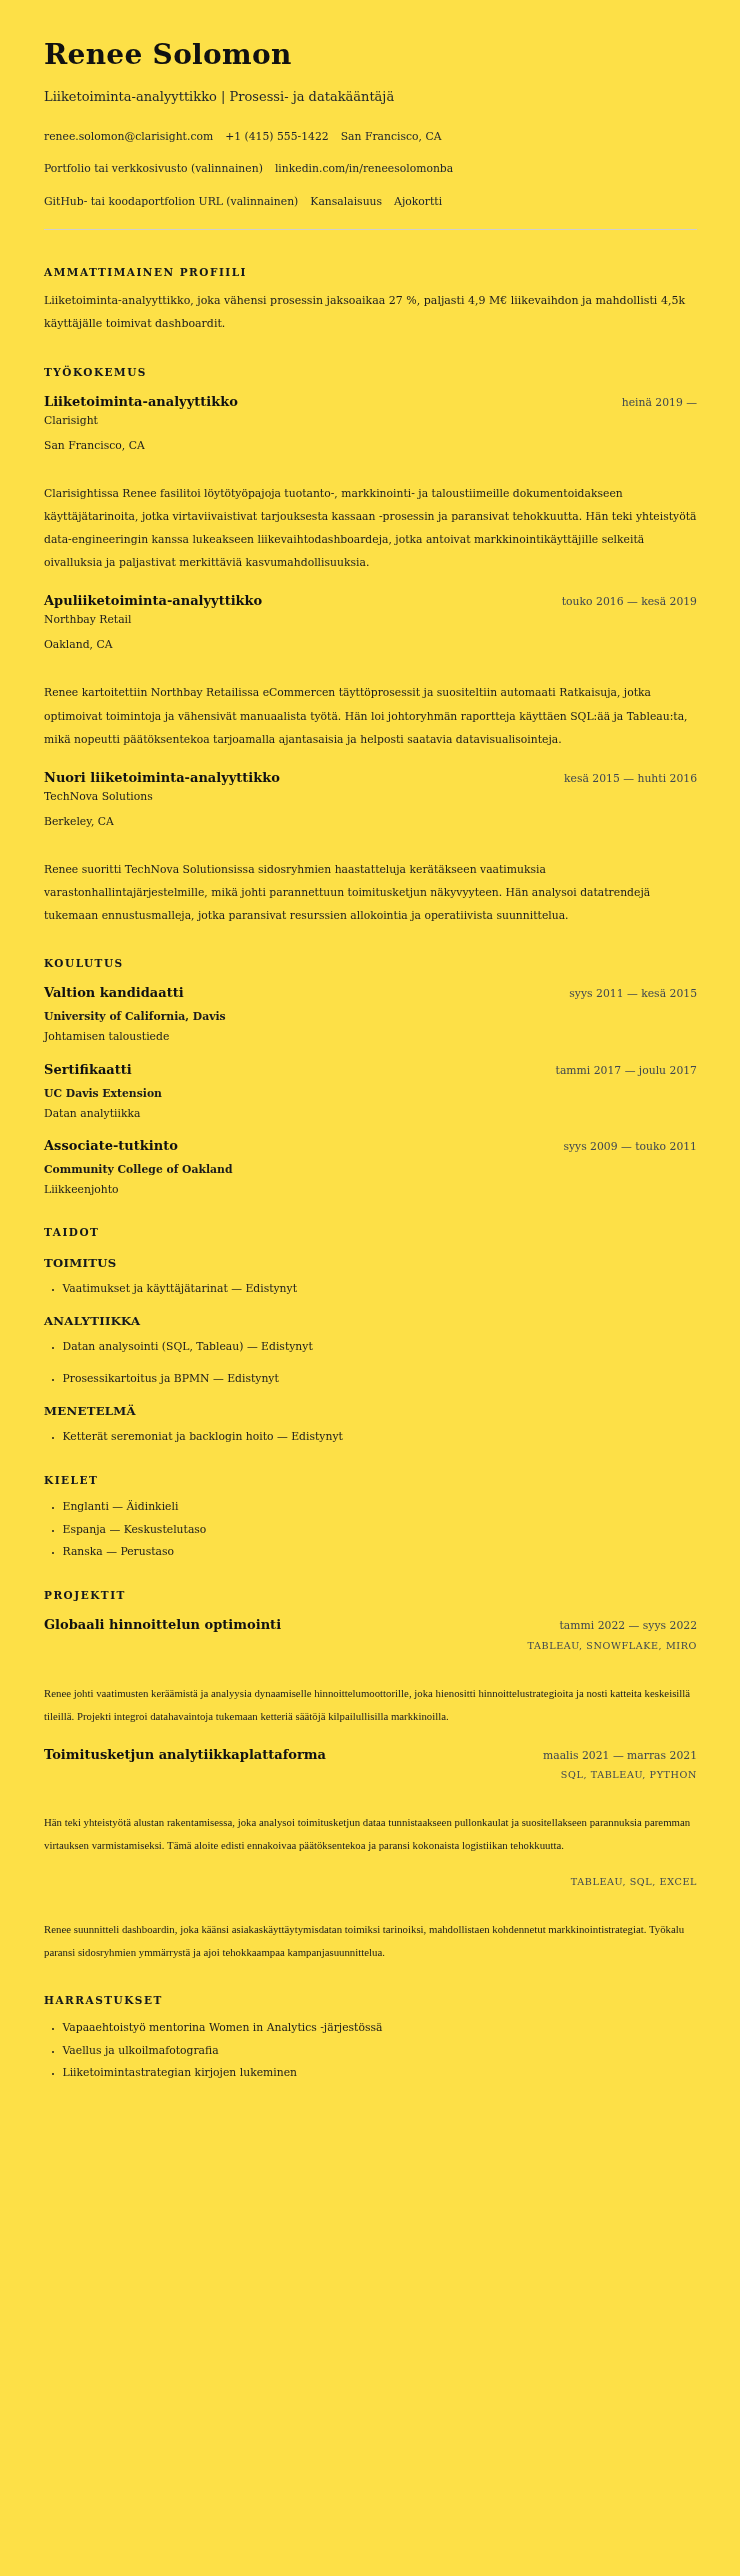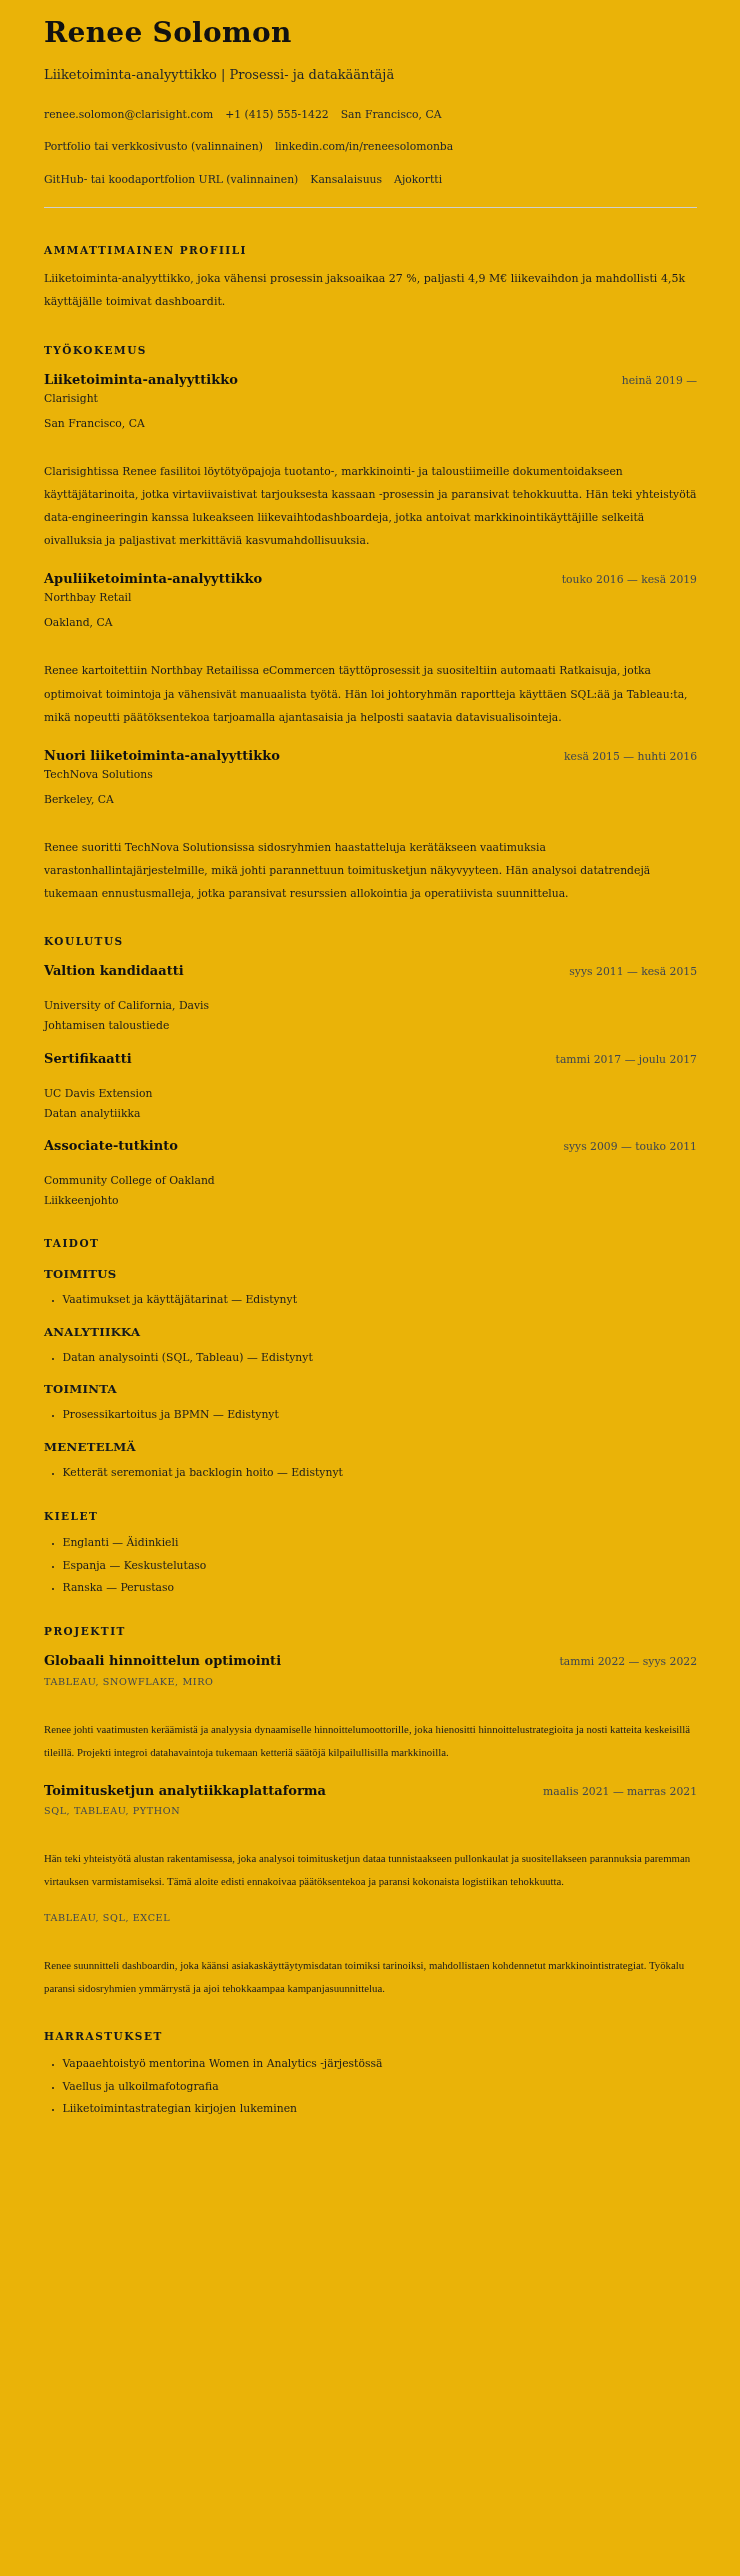--- a/index.html
+++ b/index.html
@@ -7,22 +7,22 @@
   html, body { margin: 0; padding: 0; background: #ffffff; }
   body {
     font-family: "DejaVu Serif", "Liberation Serif", serif;
     color: #1b1b1b;
     -webkit-font-smoothing: antialiased;
   }
   .page {
     width: 741px;
     min-height: 2576px;
     margin: 0 auto;
-    padding: 18px 44px 39px 44px;
-    background: #eab308;
+    padding: 40px 44px 39px 44px;
+    background: #fde047;
   }
 
   
   .name {
     font-size: 28px;
     font-weight: 700;
     letter-spacing: 0.3px;
     line-height: 1.1;
     margin: 0 0 18.5px 0;
     color: #111111;
@@ -81,29 +81,30 @@
   }
   .entry-dates {
     font-size: 10.8px;
     color: #3e4650;
     white-space: nowrap;
   }
   .entry-sub   { font-size: 10.8px; margin: 5px 0 0 0; }
   .entry-sub2  { font-size: 10.8px; margin: 12.3px 0 0 0; }
   .entry-desc  { font-size: 10.8px; line-height: 2.15; margin: 30px 0 0 0; }
 
-  .edu .entry-sub  { margin-top: 21px; }
+  .edu .entry-sub  { margin-top: 10px; font-weight: bold; }
   .edu .entry-sub2 { margin-top: 6.8px; }
 
   .proj-tags {
     font-size: 9.6px;
     letter-spacing: 0.6px;
     text-transform: uppercase;
     color: #3e4650;
     margin: 7.4px 0 0 0;
+    text-align: right;
   }
   .proj .entry-desc { margin-top: 31px; font-family: Liberation Serif, serif; }
 
   .cert .entry-sub { margin-top: 6.2px; }
   .cert-date {
     font-size: 9.6px;
     letter-spacing: 0.3px;
     text-transform: uppercase;
     color: #474f58;
     margin: 6.2px 0 0 0;
@@ -238,21 +239,20 @@
         <li>Vaatimukset ja käyttäjätarinat — Edistynyt</li>
       </ul>
     </div>
     <div class="skill-group">
       <h3 class="skill-group-name">ANALYTIIKKA</h3>
       <ul class="dotted">
         <li>Datan analysointi (SQL, Tableau) — Edistynyt</li>
       </ul>
     </div>
     <div class="skill-group">
-      <h3 class="skill-group-name">TOIMINTA</h3>
       <ul class="dotted">
         <li>Prosessikartoitus ja BPMN — Edistynyt</li>
       </ul>
     </div>
     <div class="skill-group">
       <h3 class="skill-group-name">MENETELMÄ</h3>
       <ul class="dotted">
         <li>Ketterät seremoniat ja backlogin hoito — Edistynyt</li>
       </ul>
     </div>

